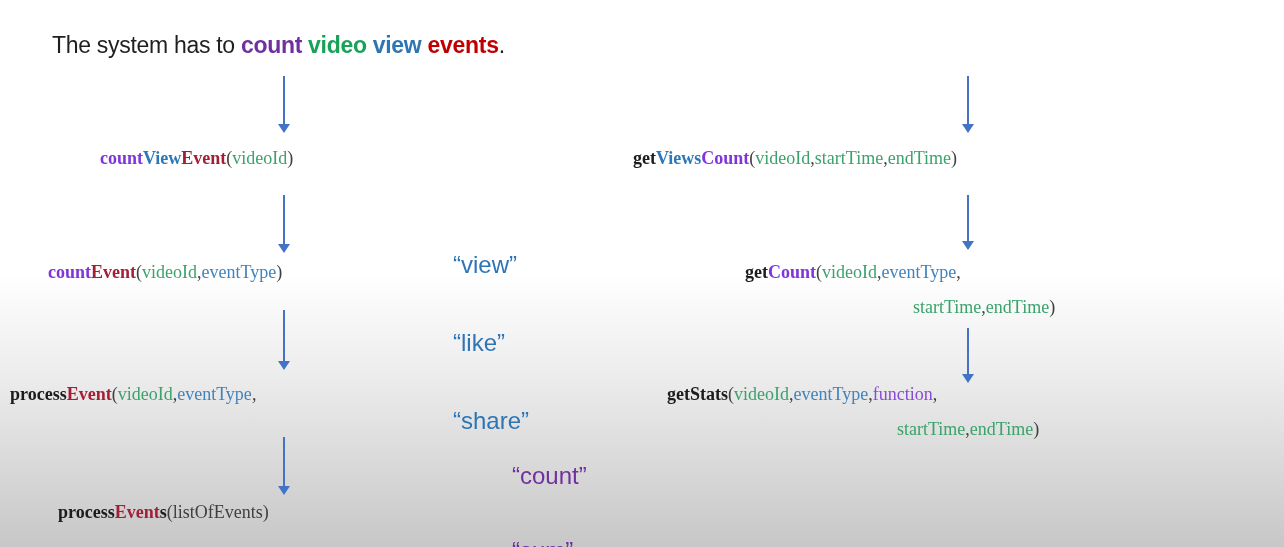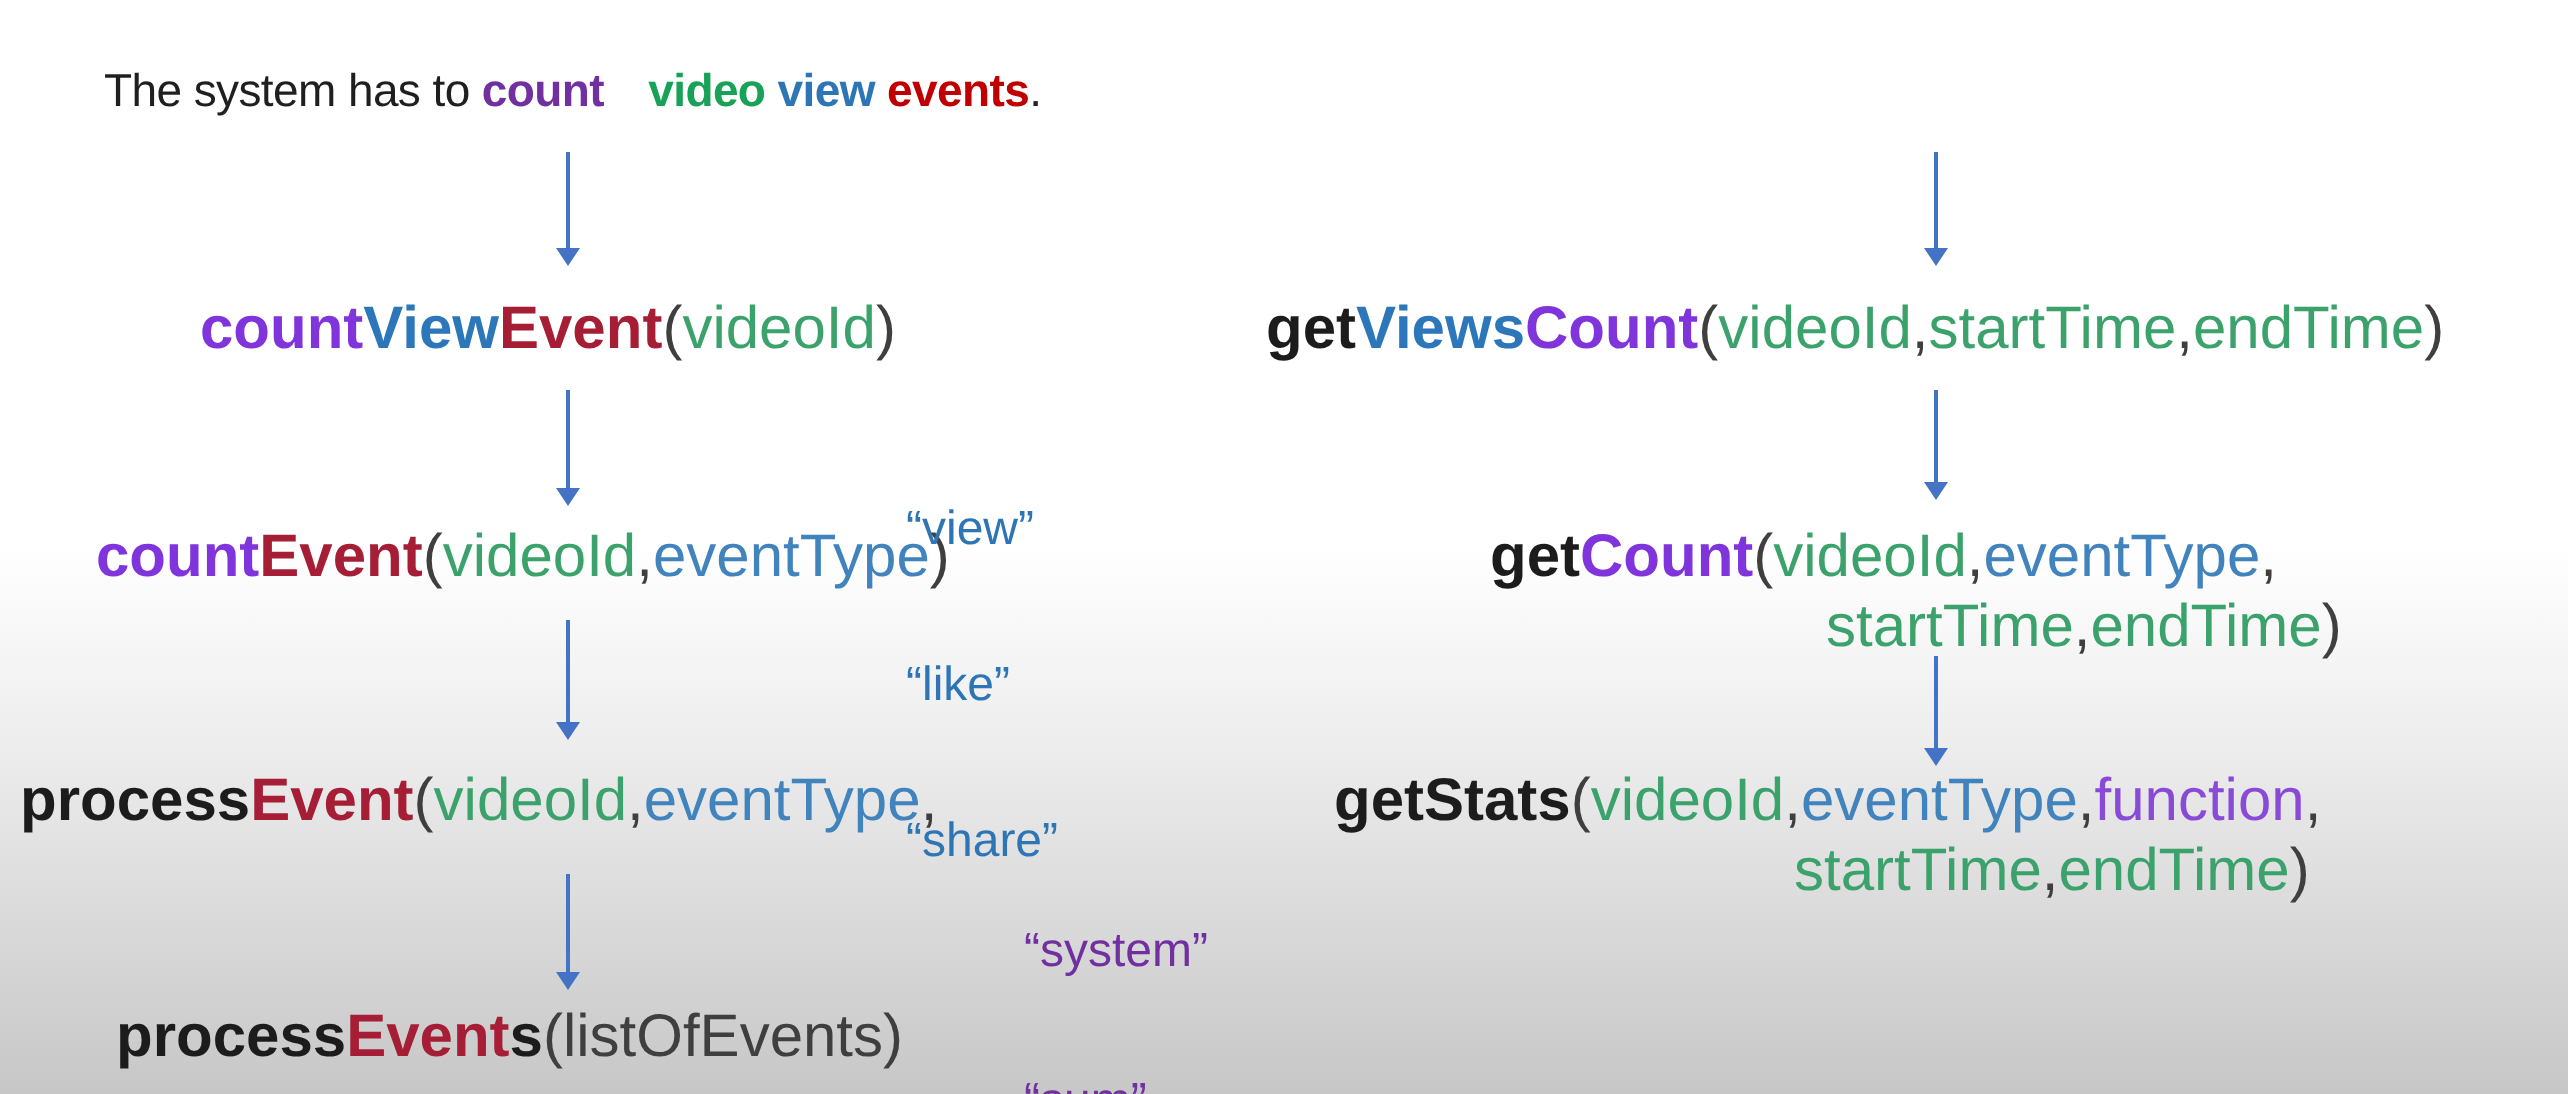--- a/index.html
+++ b/index.html
@@ -12,39 +12,39 @@
   }
   .title{
     position:absolute;
     font-family:"Liberation Sans",sans-serif;
     white-space:pre;
     color:var(--tink);
     letter-spacing:-0.3px;
   }
   .code{
     position:absolute;
-    font-family:Liberation Sans, sans-serif;
-    font-size:30px;
+    font-family:Liberation Serif, serif;
+    font-size:18px;
     line-height:1.15;
     white-space:pre;
   }
   .ann{
     position:absolute;
     font-family:"Liberation Sans",sans-serif;
     font-size:24px;
     line-height:26px;
     white-space:pre;
   }
   .ann-blue{color:var(--annBlue);}
   .ann-purple{color:var(--annPurple);}
 
   
   .s-tink{color:var(--tink);}
   .s-tpurple{color:var(--tpurple);font-weight:700;}
-  .s-tgreen{color:var(--tgreen);font-weight:700;margin-left:16px;}
+  .s-tgreen{color:var(--tgreen);font-weight:700;}
   .s-tblue{color:var(--tblue);font-weight:700;}
   .s-tred{color:var(--tred);font-weight:700;}
   .s-kblack{color:var(--kblack);font-weight:700;}
   .s-kpurple{color:var(--kpurple);font-weight:700;}
   .s-kblue{color:var(--kblue);font-weight:700;}
   .s-kred{color:var(--kred);font-weight:700;}
   .s-pgreen{color:var(--pgreen);}
   .s-pblue{color:var(--pblue);}
   .s-ppurple{color:var(--ppurple);}
   .s-punct{color:var(--punct);}
@@ -87,18 +87,18 @@
   <div class="code" style="left:913px;top:297px;"><span class="s-pgreen">startTime</span><span class="s-punct">,</span><span class="s-pgreen">endTime</span><span class="s-punct">)</span></div>
   <div class="code" style="left:667px;top:384px;"><span class="s-kblack">getStats</span><span class="s-punct">(</span><span class="s-pgreen">videoId</span><span class="s-punct">,</span><span class="s-pblue">eventType</span><span class="s-punct">,</span><span class="s-ppurple">function</span><span class="s-punct">,</span></div>
   <div class="code" style="left:897px;top:419px;"><span class="s-pgreen">startTime</span><span class="s-punct">,</span><span class="s-pgreen">endTime</span><span class="s-punct">)</span></div>
 
   <div class="ann ann-blue" style="left:453px;top:200px;">
     <div>“view”</div>
     <div>“like”</div>
     <div>“share”</div>
   </div>
   <div class="ann ann-purple" style="left:512px;top:413px;line-height:25px;">
-    <div>“system”</div>
+    <div>“count”</div>
     <div>“sum”</div>
     
   </div>
 
 </div>
 
 </body></html>

